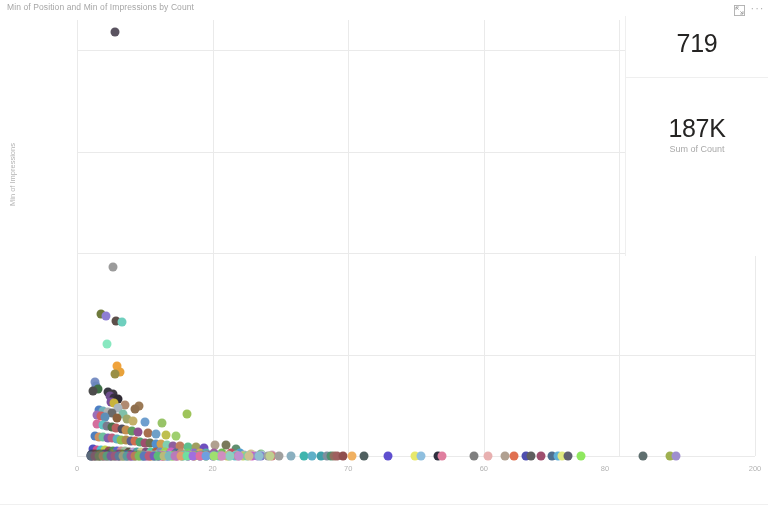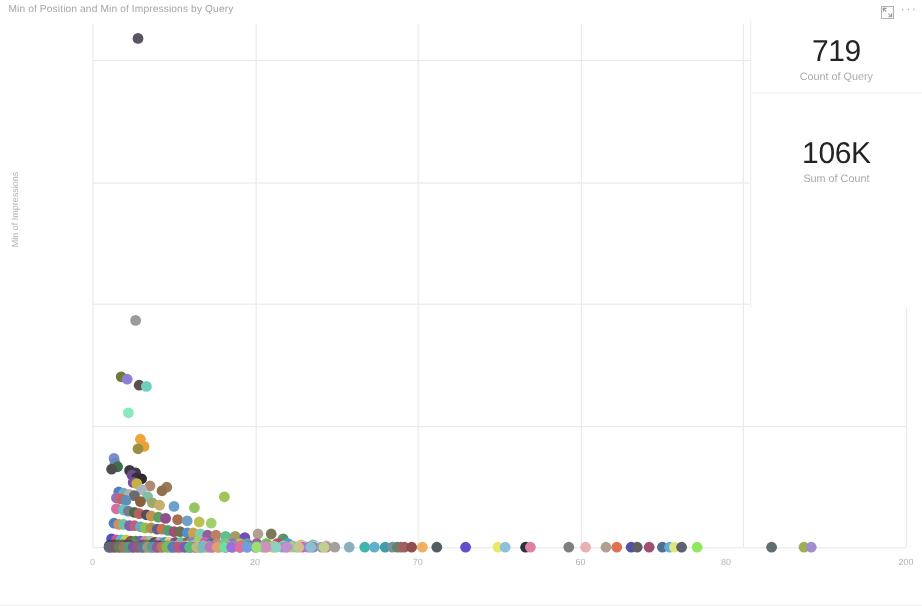--- a/index.html
+++ b/index.html
@@ -170,21 +170,21 @@
     width: 768px; height: 1px;
     background: #f0f0f0;
   }
 </style>
 </head>
 <body>
 
 <div id="visual">
 
   <div id="header">
-    <div id="visual-title">Min of Position and Min of Impressions by Query</div>
+    <div id="visual-title">Min of Position and Min of Impressions by Count</div>
 
     <div id="header-actions">
       <div class="hdr-icon">
         <svg width="11" height="11" viewBox="0 0 12 12">
           <rect x="0.5" y="0.5" width="11" height="11" fill="none" stroke="#b0b0b0" stroke-width="1"></rect>
           <path d="M2.2 5.2 V2.2 H5.2" fill="none" stroke="#9a9a9a" stroke-width="1"></path>
           <path d="M9.8 6.8 V9.8 H6.8" fill="none" stroke="#9a9a9a" stroke-width="1"></path>
           <path d="M2.4 2.4 L5.0 5.0" stroke="#9a9a9a" stroke-width="1"></path>
           <path d="M9.6 9.6 L7.0 7.0" stroke="#9a9a9a" stroke-width="1"></path>
         </svg>
@@ -514,24 +514,23 @@
     </div>
 
 
     <div id="bottom-rule"></div>
   </div>
 
   <div id="kpi-panel">
 
     <div class="kpi-card" id="kpi-card-0">
       <div class="kpi-value">719</div>
-      <div class="kpi-label">Count of Query</div>
     </div>
 
 
     <div class="kpi-card" id="kpi-card-2">
-      <div class="kpi-value">106K</div>
+      <div class="kpi-value">187K</div>
       <div class="kpi-label">Sum of Count</div>
     </div>
 
   </div>
 
 </div>
 
 </body></html>

